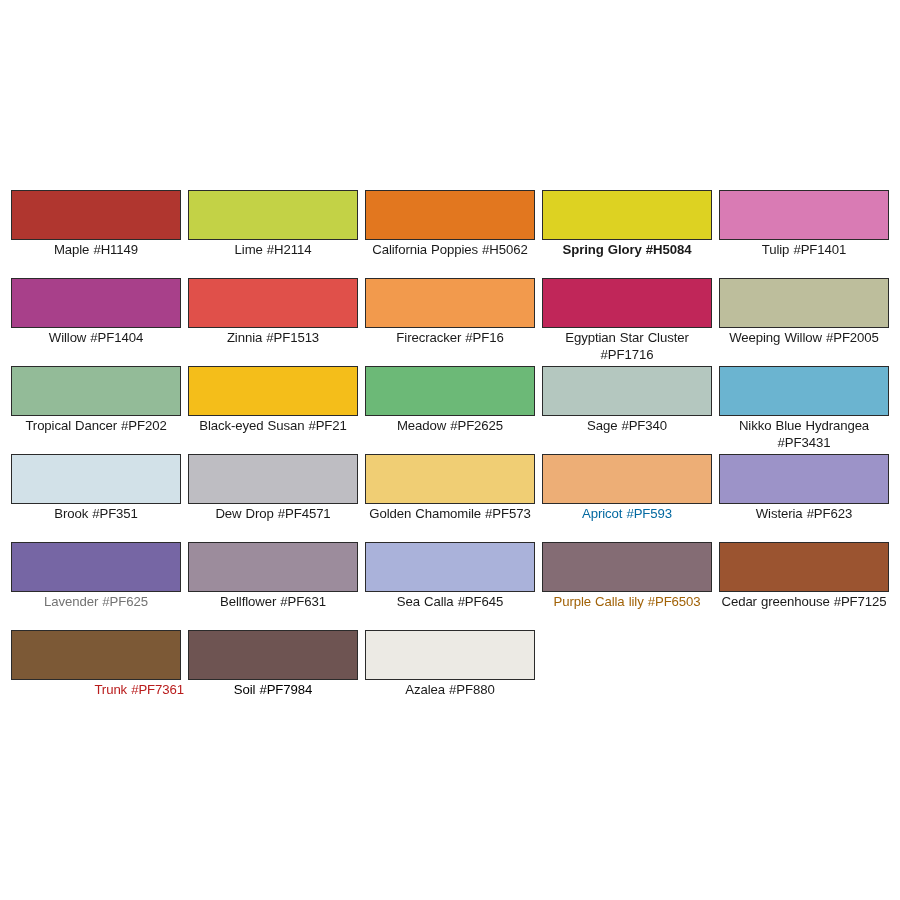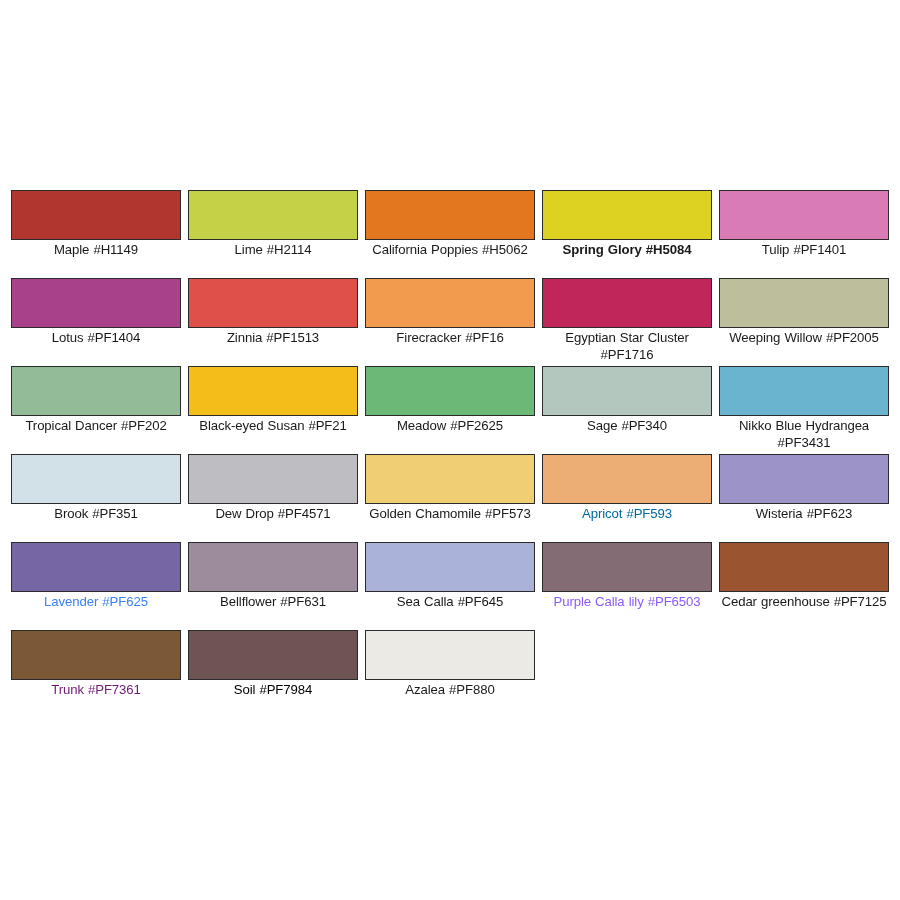--- a/index.html
+++ b/index.html
@@ -84,21 +84,21 @@
       <div class="swatch-cell">
         <div class="swatch-chip" style="background-color: rgb(221, 210, 34); border-color: rgb(43, 43, 43);"></div>
         <div class="swatch-label" style="color: rgb(26, 26, 26); font-weight: bold;">Spring Glory #H5084</div>
       </div>
       <div class="swatch-cell">
         <div class="swatch-chip" style="background-color: rgb(217, 123, 180); border-color: rgb(43, 43, 43);"></div>
         <div class="swatch-label" style="color: rgb(26, 26, 26);">Tulip #PF1401</div>
       </div>
       <div class="swatch-cell">
         <div class="swatch-chip" style="background-color: rgb(168, 64, 138); border-color: rgb(43, 43, 43);"></div>
-        <div class="swatch-label" style="color: rgb(26, 26, 26);">Lotus #PF1404</div>
+        <div class="swatch-label" style="color: rgb(26, 26, 26);">Willow #PF1404</div>
       </div>
       <div class="swatch-cell">
         <div class="swatch-chip" style="background-color: rgb(224, 80, 74); border-color: rgb(43, 43, 43);"></div>
         <div class="swatch-label" style="color: rgb(26, 26, 26);">Zinnia #PF1513</div>
       </div>
       <div class="swatch-cell">
         <div class="swatch-chip" style="background-color: rgb(242, 154, 77); border-color: rgb(43, 43, 43);"></div>
         <div class="swatch-label" style="color: rgb(26, 26, 26);">Firecracker #PF16</div>
       </div>
       <div class="swatch-cell">
@@ -144,41 +144,41 @@
       <div class="swatch-cell">
         <div class="swatch-chip" style="background-color: rgb(237, 174, 118); border-color: rgb(43, 43, 43);"></div>
         <div class="swatch-label" style="color: #0369a1;">Apricot #PF593</div>
       </div>
       <div class="swatch-cell">
         <div class="swatch-chip" style="background-color: rgb(156, 147, 200); border-color: rgb(43, 43, 43);"></div>
         <div class="swatch-label" style="color: rgb(26, 26, 26);">Wisteria #PF623</div>
       </div>
       <div class="swatch-cell">
         <div class="swatch-chip" style="background-color: rgb(118, 102, 164); border-color: rgb(43, 43, 43);"></div>
-        <div class="swatch-label" style="color: #3b82f6;">Lavender #PF625</div>
+        <div class="swatch-label" style="color: #737373;">Lavender #PF625</div>
       </div>
       <div class="swatch-cell">
         <div class="swatch-chip" style="background-color: rgb(156, 140, 156); border-color: rgb(43, 43, 43);"></div>
         <div class="swatch-label" style="color: rgb(26, 26, 26);">Bellflower #PF631</div>
       </div>
       <div class="swatch-cell">
         <div class="swatch-chip" style="background-color: rgb(170, 178, 218); border-color: rgb(43, 43, 43);"></div>
         <div class="swatch-label" style="color: rgb(26, 26, 26);">Sea Calla #PF645</div>
       </div>
       <div class="swatch-cell">
         <div class="swatch-chip" style="background-color: rgb(132, 108, 116); border-color: rgb(43, 43, 43);"></div>
-        <div class="swatch-label" style="color: #8b5cf6;">Purple Calla lily #PF6503</div>
+        <div class="swatch-label" style="color: #a16207;">Purple Calla lily #PF6503</div>
       </div>
       <div class="swatch-cell">
         <div class="swatch-chip" style="background-color: rgb(155, 84, 48); border-color: rgb(43, 43, 43);"></div>
         <div class="swatch-label" style="color: rgb(26, 26, 26);">Cedar greenhouse #PF7125</div>
       </div>
       <div class="swatch-cell">
         <div class="swatch-chip" style="background-color: rgb(124, 89, 54); border-color: rgb(43, 43, 43);"></div>
-        <div class="swatch-label" style="color: #701a75;">Trunk #PF7361</div>
+        <div class="swatch-label" style="color: #b91c1c; text-align: right;">Trunk #PF7361</div>
       </div>
       <div class="swatch-cell">
         <div class="swatch-chip" style="background-color: rgb(110, 84, 82); border-color: rgb(43, 43, 43);"></div>
         <div class="swatch-label" style="color: #000000;">Soil #PF7984</div>
       </div>
       <div class="swatch-cell">
         <div class="swatch-chip" style="background-color: rgb(236, 234, 228); border-color: rgb(43, 43, 43);"></div>
         <div class="swatch-label" style="color: rgb(26, 26, 26);">Azalea #PF880</div>
       </div>
     </div>

